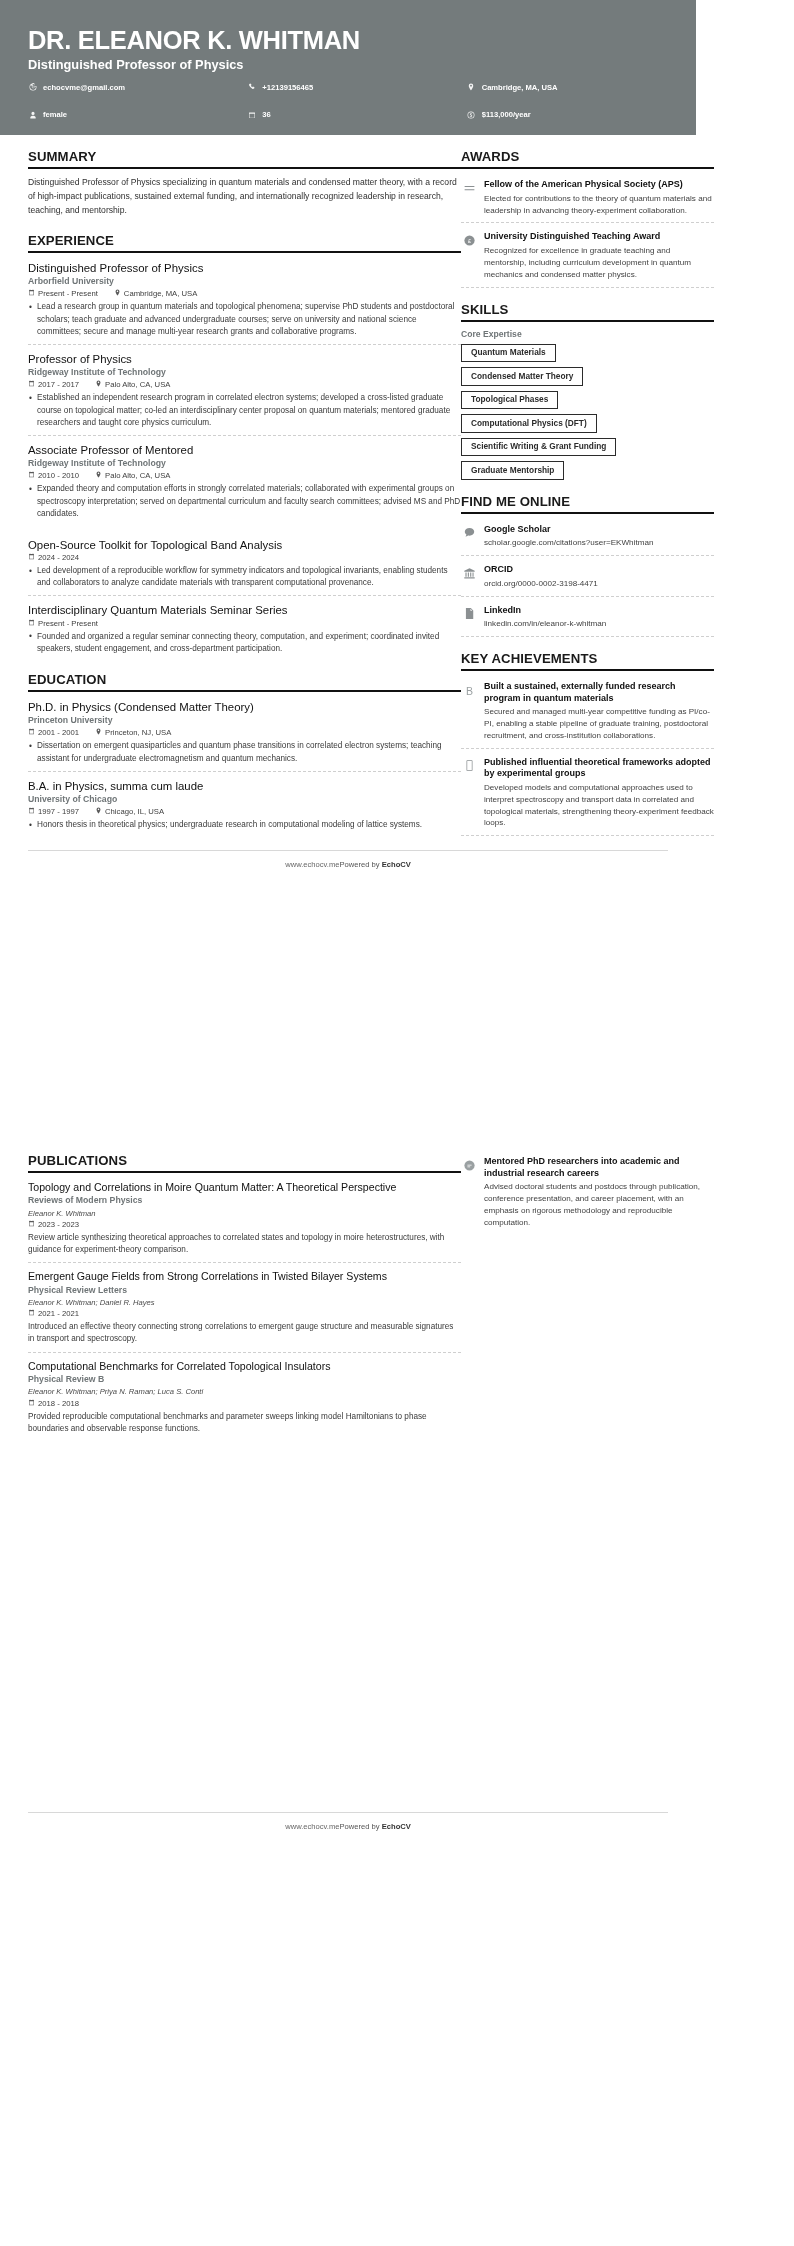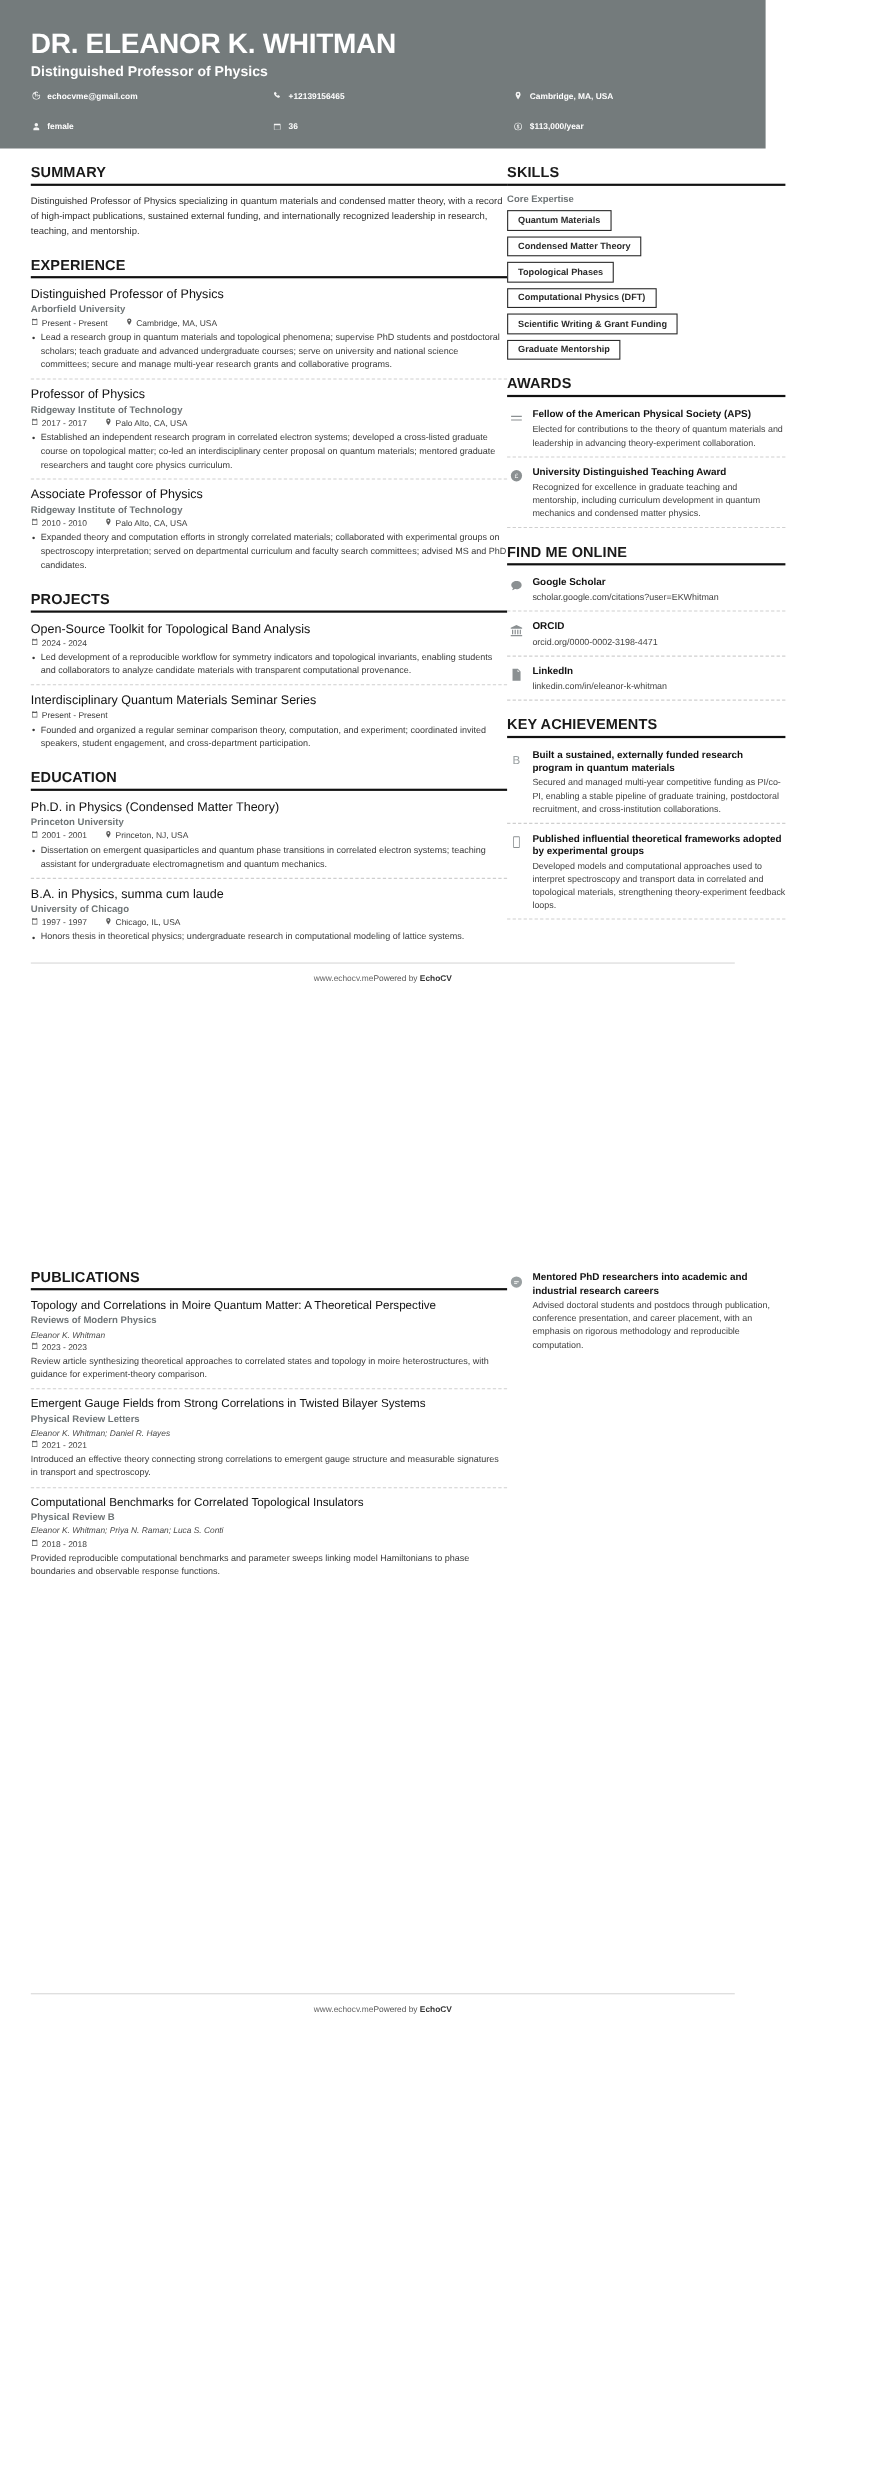--- a/index.html
+++ b/index.html
@@ -337,21 +337,21 @@
                   </svg></span>
               <span>Palo Alto, CA, USA</span>
             </span>
           </div>
           <ul class="bullets">
             <li>Established an independent research program in correlated electron systems; developed a cross-listed graduate course on topological matter; co-led an interdisciplinary center proposal on quantum materials; mentored graduate researchers and taught core physics curriculum.</li>
           </ul>
         </div>
 
         <div class="entry">
-          <div class="entry-title">Associate Professor of Physics</div>
+          <div class="entry-title">Associate Professor of Mentored</div>
           <div class="entry-org">Ridgeway Institute of Technology</div>
           <div class="entry-meta">
             <span class="meta-item">
               <span><svg viewBox="0 0 16 16">
                     <path d="M4 1v1.5H2.5v12h11v-12H12V1h-1.2v1.5H5.2V1zm-.3 4h8.6v8H3.7z"></path>
                   </svg></span>
               <span>2010 - 2010</span>
             </span>
             <span class="meta-gap"></span>
             <span class="meta-item">
@@ -361,21 +361,20 @@
               <span>Palo Alto, CA, USA</span>
             </span>
           </div>
           <ul class="bullets">
             <li>Expanded theory and computation efforts in strongly correlated materials; collaborated with experimental groups on spectroscopy interpretation; served on departmental curriculum and faculty search committees; advised MS and PhD candidates.</li>
           </ul>
         </div>
       </div>
 
       <div class="sec">
-        <div class="sec-title">PROJECTS</div>
 
         <div class="entry">
           <div class="entry-title">Open-Source Toolkit for Topological Band Analysis</div>
           <div class="entry-meta">
             <span class="meta-item">
               <span><svg viewBox="0 0 16 16">
                     <path d="M4 1v1.5H2.5v12h11v-12H12V1h-1.2v1.5H5.2V1zm-.3 4h8.6v8H3.7z"></path>
                   </svg></span>
               <span>2024 - 2024</span>
             </span>
@@ -389,21 +388,21 @@
           <div class="entry-title">Interdisciplinary Quantum Materials Seminar Series</div>
           <div class="entry-meta">
             <span class="meta-item">
               <span><svg viewBox="0 0 16 16">
                     <path d="M4 1v1.5H2.5v12h11v-12H12V1h-1.2v1.5H5.2V1zm-.3 4h8.6v8H3.7z"></path>
                   </svg></span>
               <span>Present - Present</span>
             </span>
           </div>
           <ul class="bullets">
-            <li>Founded and organized a regular seminar comparison theory, computation, and experiment; coordinated invited speakers, student engagement, and cross-department participation.</li>
+            <li>Founded and organized a regular seminar connecting theory, computation, and experiment; coordinated invited speakers, student engagement, and cross-department participation.</li>
           </ul>
         </div>
       </div>
 
       <div class="sec">
         <div class="sec-title">EDUCATION</div>
 
         <div class="entry">
           <div class="entry-title">Ph.D. in Physics (Condensed Matter Theory)</div>
           <div class="entry-org">Princeton University</div>
@@ -447,60 +446,60 @@
           </div>
           <ul class="bullets">
             <li>Honors thesis in theoretical physics; undergraduate research in computational modeling of lattice systems.</li>
           </ul>
         </div>
       </div>
 
     </div>
 
     <div class="col-right">
+
+      <div class="sec-right">
+        <div class="sec-title">AWARDS</div>
+
+        <div class="r-item">
+          <span class="r-icon">
+            <svg viewBox="0 0 16 16">
+                <path d="M2 5h12v1.3H2zm0 4h12v1.3H2z"></path>
+              </svg>
+          </span>
+          <div class="r-body">
+            <div class="r-title">Fellow of the American Physical Society (APS)</div>
+            <div class="r-sub">Elected for contributions to the theory of quantum materials and leadership in advancing theory-experiment collaboration.</div>
+          </div>
+        </div>
+
+        <div class="r-item">
+          <span class="r-icon">
+            <svg viewBox="0 0 16 16">
+                <circle cx="8" cy="8" r="6.3"></circle>
+                <text x="8" y="10.6" font-size="7" text-anchor="middle" fill="#ffffff" font-family="Liberation Sans">£</text>
+              </svg>
+          </span>
+          <div class="r-body">
+            <div class="r-title">University Distinguished Teaching Award</div>
+            <div class="r-sub">Recognized for excellence in graduate teaching and mentorship, including curriculum development in quantum mechanics and condensed matter physics.</div>
+          </div>
+        </div>
+      </div>
 
       <div class="sec-right">
         <div class="sec-title">SKILLS</div>
         <div class="skill-cat">Core Expertise</div>
         <div class="skill-list">
           <span class="skill-chip">Quantum Materials</span>
           <span class="skill-chip">Condensed Matter Theory</span>
           <span class="skill-chip">Topological Phases</span>
           <span class="skill-chip">Computational Physics (DFT)</span>
           <span class="skill-chip">Scientific Writing &amp; Grant Funding</span>
           <span class="skill-chip">Graduate Mentorship</span>
-        </div>
-      </div>
-
-      <div class="sec-right">
-        <div class="sec-title">AWARDS</div>
-
-        <div class="r-item">
-          <span class="r-icon">
-            <svg viewBox="0 0 16 16">
-                <path d="M2 5h12v1.3H2zm0 4h12v1.3H2z"></path>
-              </svg>
-          </span>
-          <div class="r-body">
-            <div class="r-title">Fellow of the American Physical Society (APS)</div>
-            <div class="r-sub">Elected for contributions to the theory of quantum materials and leadership in advancing theory-experiment collaboration.</div>
-          </div>
-        </div>
-
-        <div class="r-item">
-          <span class="r-icon">
-            <svg viewBox="0 0 16 16">
-                <circle cx="8" cy="8" r="6.3"></circle>
-                <text x="8" y="10.6" font-size="7" text-anchor="middle" fill="#ffffff" font-family="Liberation Sans">£</text>
-              </svg>
-          </span>
-          <div class="r-body">
-            <div class="r-title">University Distinguished Teaching Award</div>
-            <div class="r-sub">Recognized for excellence in graduate teaching and mentorship, including curriculum development in quantum mechanics and condensed matter physics.</div>
-          </div>
         </div>
       </div>
 
       <div class="sec-right">
         <div class="sec-title">FIND ME ONLINE</div>
 
         <div class="r-item">
           <span class="r-icon">
             <svg viewBox="0 0 16 16">
                 <path d="M8 2.6c-3.2 0-5.8 2-5.8 4.5 0 1.4.8 2.6 2 3.5-.1.8-.5 1.6-1.2 2.3 1.3-.1 2.4-.6 3.2-1.2.6.1 1.2.2 1.8.2 3.2 0 5.8-2 5.8-4.8S11.2 2.6 8 2.6z"></path>

